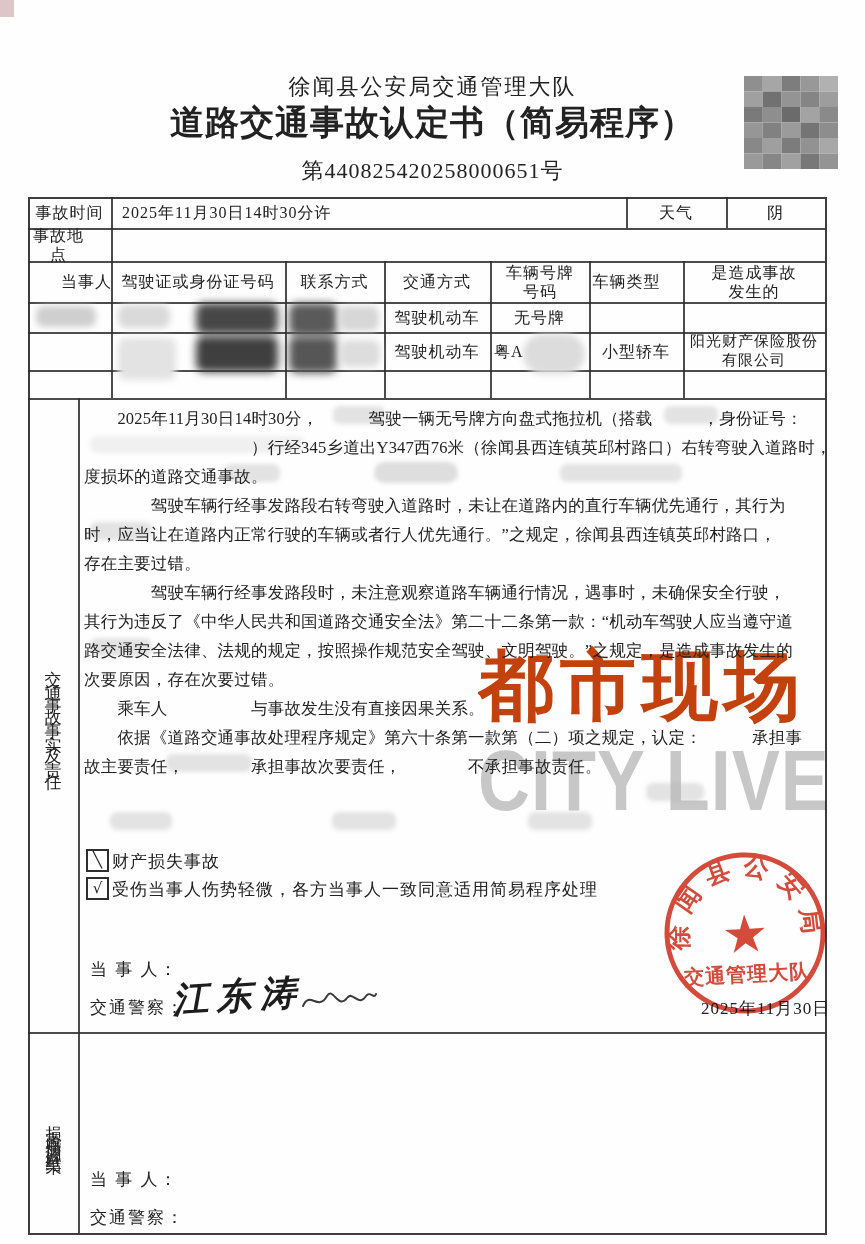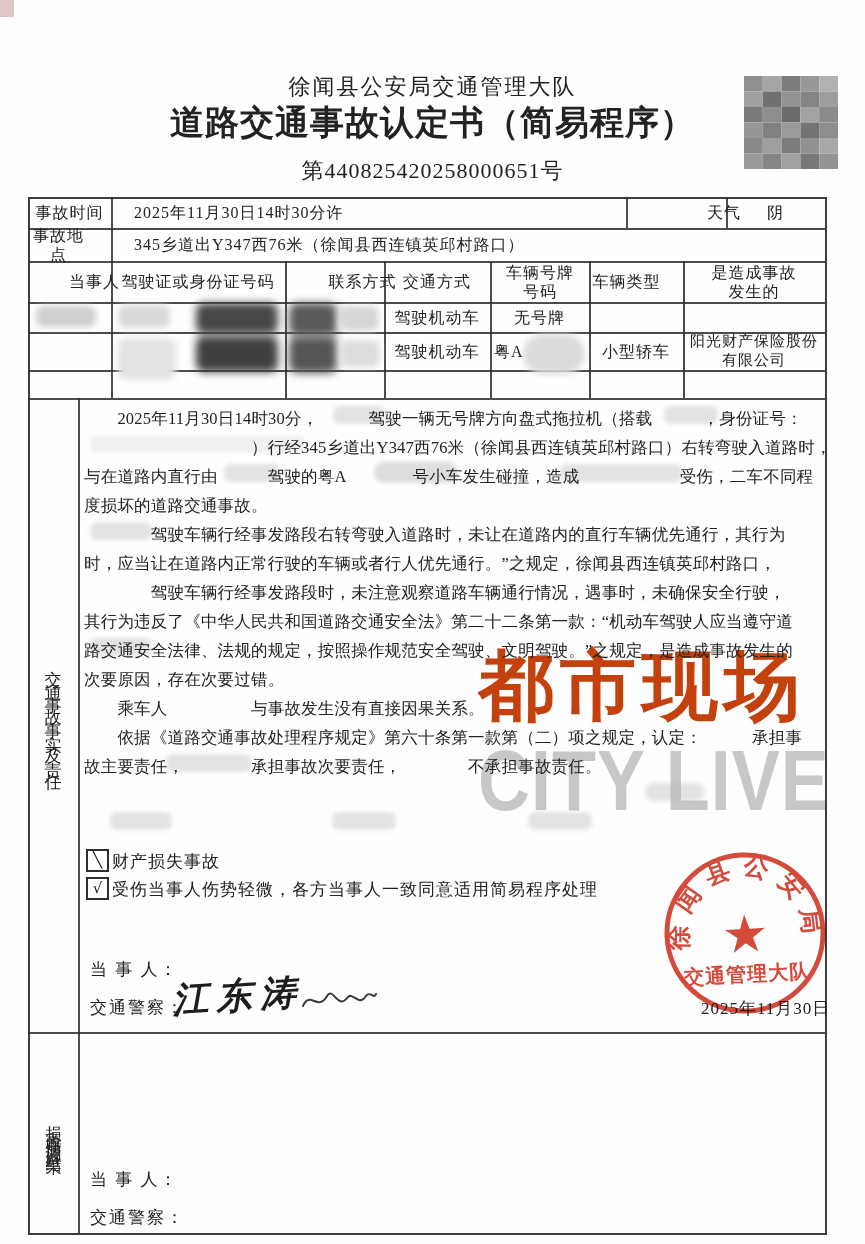--- a/index.html
+++ b/index.html
@@ -7,21 +7,21 @@
     position:relative;width:865px;height:1244px;margin:0 auto;
     background:#fefefe;overflow:hidden;
     font-family:"Liberation Serif","DejaVu Serif",serif;color:#222;
   }
   .abs{position:absolute;}
   .hline{position:absolute;height:0;border-top:2px solid rgba(45,45,45,.85);}
   .vline{position:absolute;width:0;border-left:2px solid rgba(45,45,45,.85);}
   .outer{position:absolute;border:2px solid rgba(40,40,40,.9);}
   .cell{position:absolute;display:flex;align-items:center;justify-content:center;
         text-align:center;font-size:16px;letter-spacing:1px;line-height:19px;}
-  .cell.left{justify-content:flex-start;text-align:right;padding-left:23px;box-sizing:border-box;font-family:Liberation Serif, serif;}
+  .cell.left{justify-content:flex-start;text-align:right;padding-left:11px;box-sizing:border-box;font-family:Liberation Serif, serif;}
   .vertlab{position:absolute;writing-mode:vertical-rl;text-orientation:upright;
         display:flex;align-items:center;justify-content:center;font-size:17px;}
   .bl{white-space:pre;height:29px;line-height:29px;font-size:16.5px;letter-spacing:.2px;}
   .blob{position:absolute;filter:blur(3px);border-radius:8px;z-index:2;}
   .tblob{position:absolute;background:rgba(185,185,185,.38);filter:blur(2px);border-radius:7px;z-index:1;}
   .cbx{position:absolute;width:19px;height:19px;border:2px solid #2e2e2e;
        display:flex;align-items:center;justify-content:center;font-size:15px;line-height:1;
        font-family:"DejaVu Sans",sans-serif;}
   .cblabel{position:absolute;font-size:17px;letter-spacing:1px;}
   .z3{z-index:3;}
@@ -104,28 +104,27 @@
   <div class="vline" style="left:726px;top:197px;height:31px;"></div>
   <div class="vline" style="left:285px;top:261px;height:137px;"></div>
   <div class="vline" style="left:384px;top:261px;height:137px;"></div>
   <div class="vline" style="left:490px;top:261px;height:137px;"></div>
   <div class="vline" style="left:589px;top:261px;height:137px;"></div>
   <div class="vline" style="left:683px;top:261px;height:137px;"></div>
   <div class="vline" style="left:78px;top:398px;height:835px;"></div>
 
   <div class="cell z3" style="left:28px;top:197px;width:83px;height:31px;">事故时间</div>
   <div class="cell left z3" style="left:111px;top:197px;width:515px;height:31px;">2025年11月30日14时30分许</div>
-  <div class="cell z3" style="left:626px;top:197px;width:100px;height:31px;padding-left:48px;">天气</div>
+  <div class="cell z3" style="left:626px;top:197px;width:100px;height:31px;">天气</div>
   <div class="cell z3" style="left:726px;top:197px;width:99px;height:31px;">阴</div>
   <div class="cell z3" style="left:28px;top:228px;width:61px;height:33px;">事故地点</div>
-  <div class="cell left z3" style="left:111px;top:228px;width:714px;height:33px;">345乡道出Y347西76米（徐闻县西连镇英邱村路口）</div>
-
-  <div class="cell z3" style="left:44px;top:261px;width:61px;height:41px;padding-left:20px;">当事人</div>
+
+  <div class="cell z3" style="left:36px;top:261px;width:61px;height:41px;padding-left:20px;">当事人</div>
   <div class="cell z3" style="left:111px;top:261px;width:174px;height:41px;">驾驶证或身份证号码</div>
-  <div class="cell z3" style="left:285px;top:261px;width:99px;height:41px;padding-left:28px;">联系方式</div>
+  <div class="cell z3" style="left:285px;top:261px;width:99px;height:41px;">联系方式</div>
   <div class="cell z3" style="left:384px;top:261px;width:106px;height:41px;">交通方式</div>
   <div class="cell z3" style="left:505px;top:261px;width:70px;height:41px;">车辆号牌号码</div>
   <div class="cell z3" style="left:589px;top:261px;width:75px;height:41px;">车辆类型</div>
   <div class="cell z3" style="left:709px;top:261px;width:90px;height:41px;">是造成事故发生的</div>
 
   <div class="cell z3" style="left:384px;top:302px;width:106px;height:30px;">驾驶机动车</div>
   <div class="cell z3" style="left:490px;top:302px;width:99px;height:30px;">无号牌</div>
   <div class="cell z3" style="left:384px;top:332px;width:106px;height:38px;">驾驶机动车</div>
   <div class="cell z3" style="left:494px;top:332px;width:40px;height:38px;justify-content:flex-start;">粤A</div>
   <div class="cell z3" style="left:589px;top:332px;width:94px;height:38px;">小型轿车</div>
@@ -140,24 +139,24 @@
   <div class="blob" style="left:196px;top:336px;width:82px;height:36px;background:#3f3f3f;filter:blur(4px);"></div>
   <div class="blob" style="left:289px;top:336px;width:48px;height:37px;background:#565656;filter:blur(4px);"></div>
   <div class="blob" style="left:340px;top:340px;width:40px;height:27px;background:#dddddd;"></div>
   <div class="blob" style="left:523px;top:334px;width:62px;height:40px;background:#dcdcdc;border-radius:20px;"></div>
 
   <div class="vertlab z3" style="left:28px;top:398px;width:50px;height:634px;letter-spacing:13px;">交通事故事实及责任</div>
 
   <div class="abs z3" style="left:84px;top:404px;width:740px;">
     <div class="bl">　　2025年11月30日14时30分，　　　驾驶一辆无号牌方向盘式拖拉机（搭载　　　，身份证号：</div>
     <div class="bl">　　　　　　　　　　）行经345乡道出Y347西76米（徐闻县西连镇英邱村路口）右转弯驶入道路时，</div>
-    <div class="bl">与在道路内直行由　　　驾驶的粤A　　　　号小车发生碰撞，造成　　　　　　受伤，二车不同程</div>
     <div class="bl">度损坏的道路交通事故。</div>
     <div class="bl">　　　　驾驶车辆行经事发路段右转弯驶入道路时，未让在道路内的直行车辆优先通行，其行为</div>
     <div class="bl">时，应当让在道路内正常行驶的车辆或者行人优先通行。”之规定，徐闻县西连镇英邱村路口，</div>
+    <div class="bl">存在主要过错。</div>
     <div class="bl">　　　　驾驶车辆行经事发路段时，未注意观察道路车辆通行情况，遇事时，未确保安全行驶，</div>
     <div class="bl">其行为违反了《中华人民共和国道路交通安全法》第二十二条第一款：“机动车驾驶人应当遵守道</div>
     <div class="bl">路交通安全法律、法规的规定，按照操作规范安全驾驶、文明驾驶。”之规定，是造成事故发生的</div>
     <div class="bl">次要原因，存在次要过错。</div>
     <div class="bl">　　乘车人　　　　　与事故发生没有直接因果关系。</div>
     <div class="bl">　　依据《道路交通事故处理程序规定》第六十条第一款第（二）项之规定，认定：　　　承担事</div>
     <div class="bl">故主要责任，　　　　承担事故次要责任，　　　　不承担事故责任。</div>
   </div>
 
   <div class="tblob" style="left:333px;top:406px;width:52px;height:18px;"></div>

